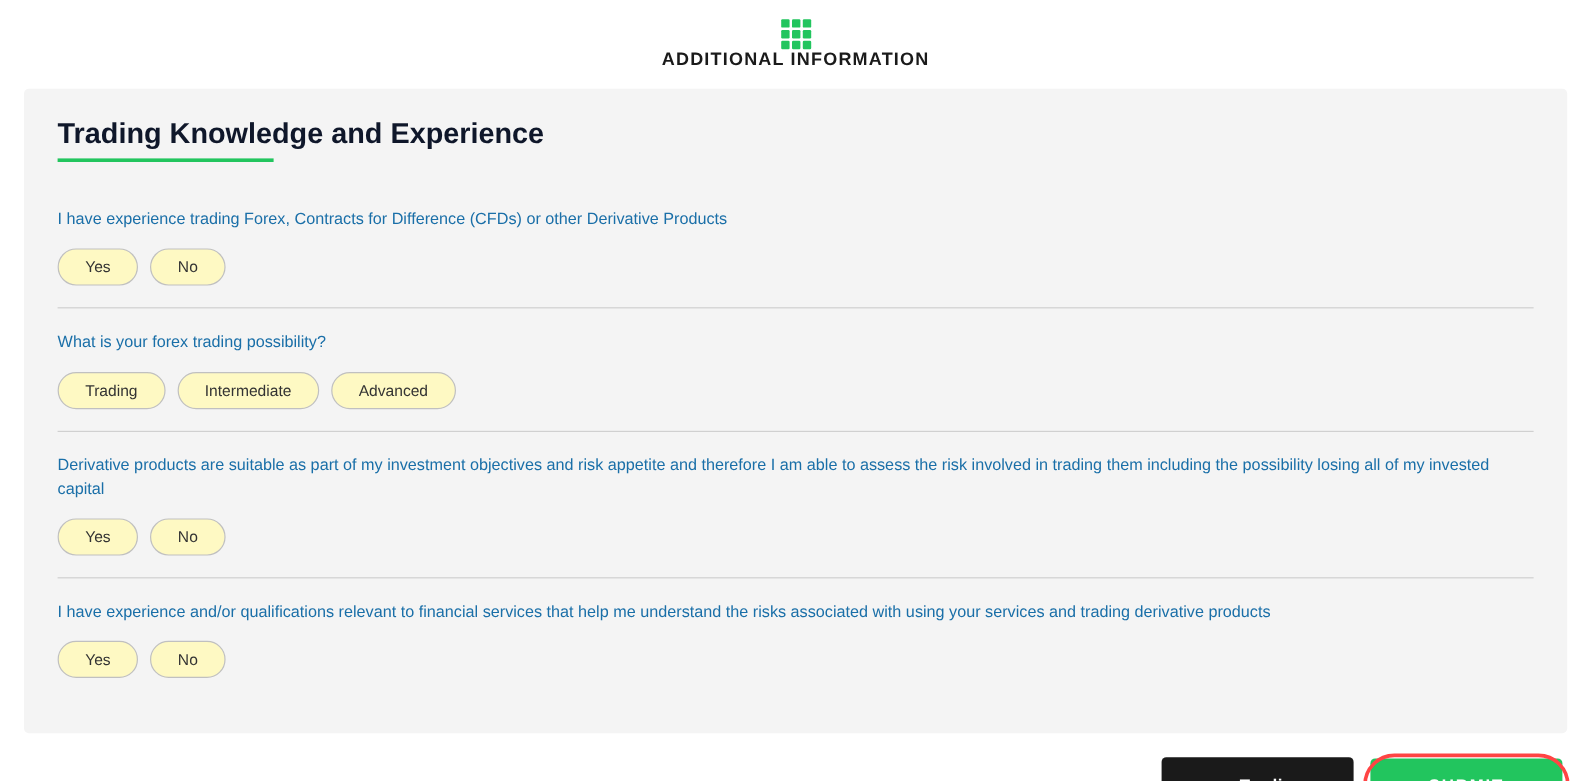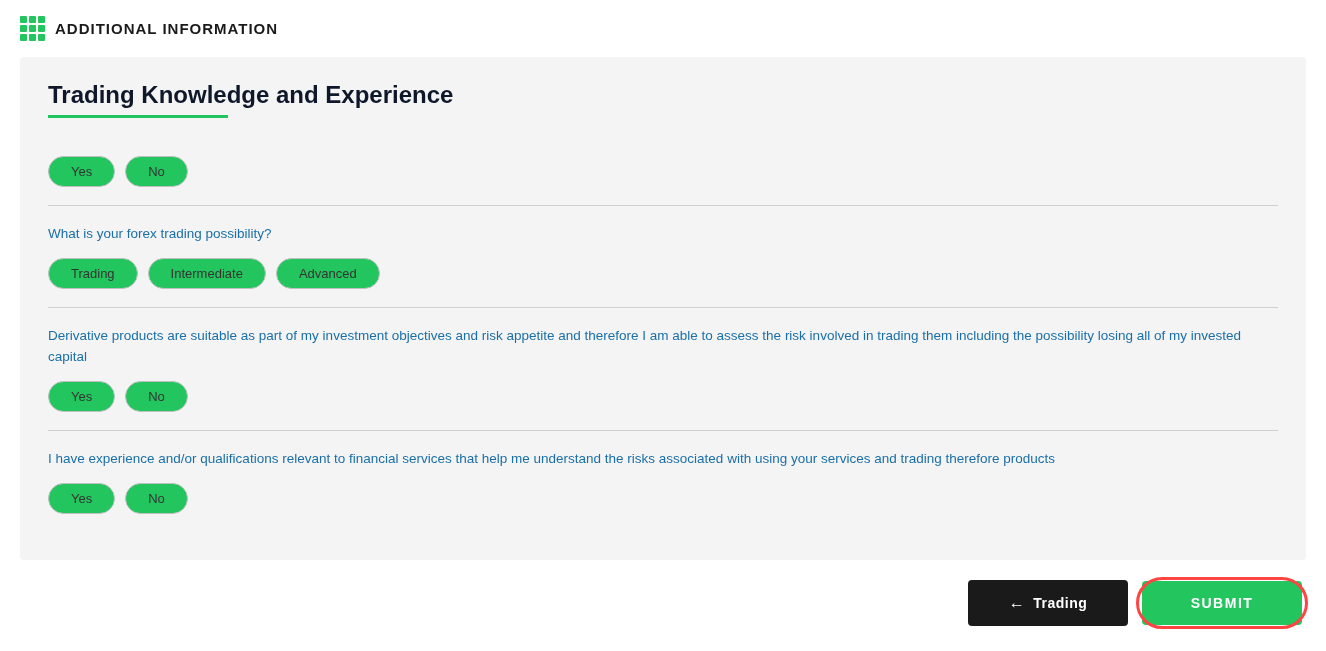--- a/index.html
+++ b/index.html
@@ -19,22 +19,22 @@
     .page-wrapper {
       width: 1326px;
       min-height: 651px;
       background: #fff;
       padding: 16px 20px;
     }
 
     .page-header {
       display: flex;
       align-items: center;
-      gap: 10px;
       margin-bottom: 16px;
+      flex-direction: column;
     }
 
     .grid-icon {
       display: inline-grid;
       grid-template-columns: repeat(3, 7px);
       grid-template-rows: repeat(3, 7px);
       gap: 2px;
     }
 
     .grid-icon span {
@@ -96,21 +96,21 @@
       line-height: 1.5;
     }
 
     .btn-group {
       display: flex;
       gap: 10px;
       flex-wrap: wrap;
     }
 
     .option-btn {
-      background: #22c55e;
+      background: #fef9c3;
       border: 1.5px solid #c0c0c0;
       border-radius: 20px;
       padding: 7px 22px;
       font-size: 13px;
       color: #333;
       cursor: pointer;
       transition: background 0.15s, border-color 0.15s;
       font-family: Arial, sans-serif;
     }
 
@@ -192,20 +192,21 @@
         <span></span>
     </div>
     <span class="page-title">ADDITIONAL INFORMATION</span>
   </div>
 
   <div class="main-card">
     <h1 class="card-heading">Trading Knowledge and Experience</h1>
     <div class="heading-underline"></div>
 
     <div class="question-section">
+      <p class="question-text">I have experience trading Forex, Contracts for Difference (CFDs) or other Derivative Products</p>
       <div class="btn-group">
         <button class="option-btn">Yes</button>
         <button class="option-btn">No</button>
       </div>
     </div>
 
     <div class="question-section">
       <p class="question-text">What is your forex trading possibility?</p>
       <div class="btn-group">
         <button class="option-btn">Trading</button>
@@ -216,21 +217,21 @@
 
     <div class="question-section">
       <p class="question-text">Derivative products are suitable as part of my investment objectives and risk appetite and therefore I am able to assess the risk involved in trading them including the possibility losing all of my invested capital</p>
       <div class="btn-group">
         <button class="option-btn">Yes</button>
         <button class="option-btn">No</button>
       </div>
     </div>
 
     <div class="question-section">
-      <p class="question-text">I have experience and/or qualifications relevant to financial services that help me understand the risks associated with using your services and trading therefore products</p>
+      <p class="question-text">I have experience and/or qualifications relevant to financial services that help me understand the risks associated with using your services and trading derivative products</p>
       <div class="btn-group">
         <button class="option-btn">Yes</button>
         <button class="option-btn">No</button>
       </div>
     </div>
 
   </div>
 
   <div class="footer-actions">
     <button class="btn-previous">

